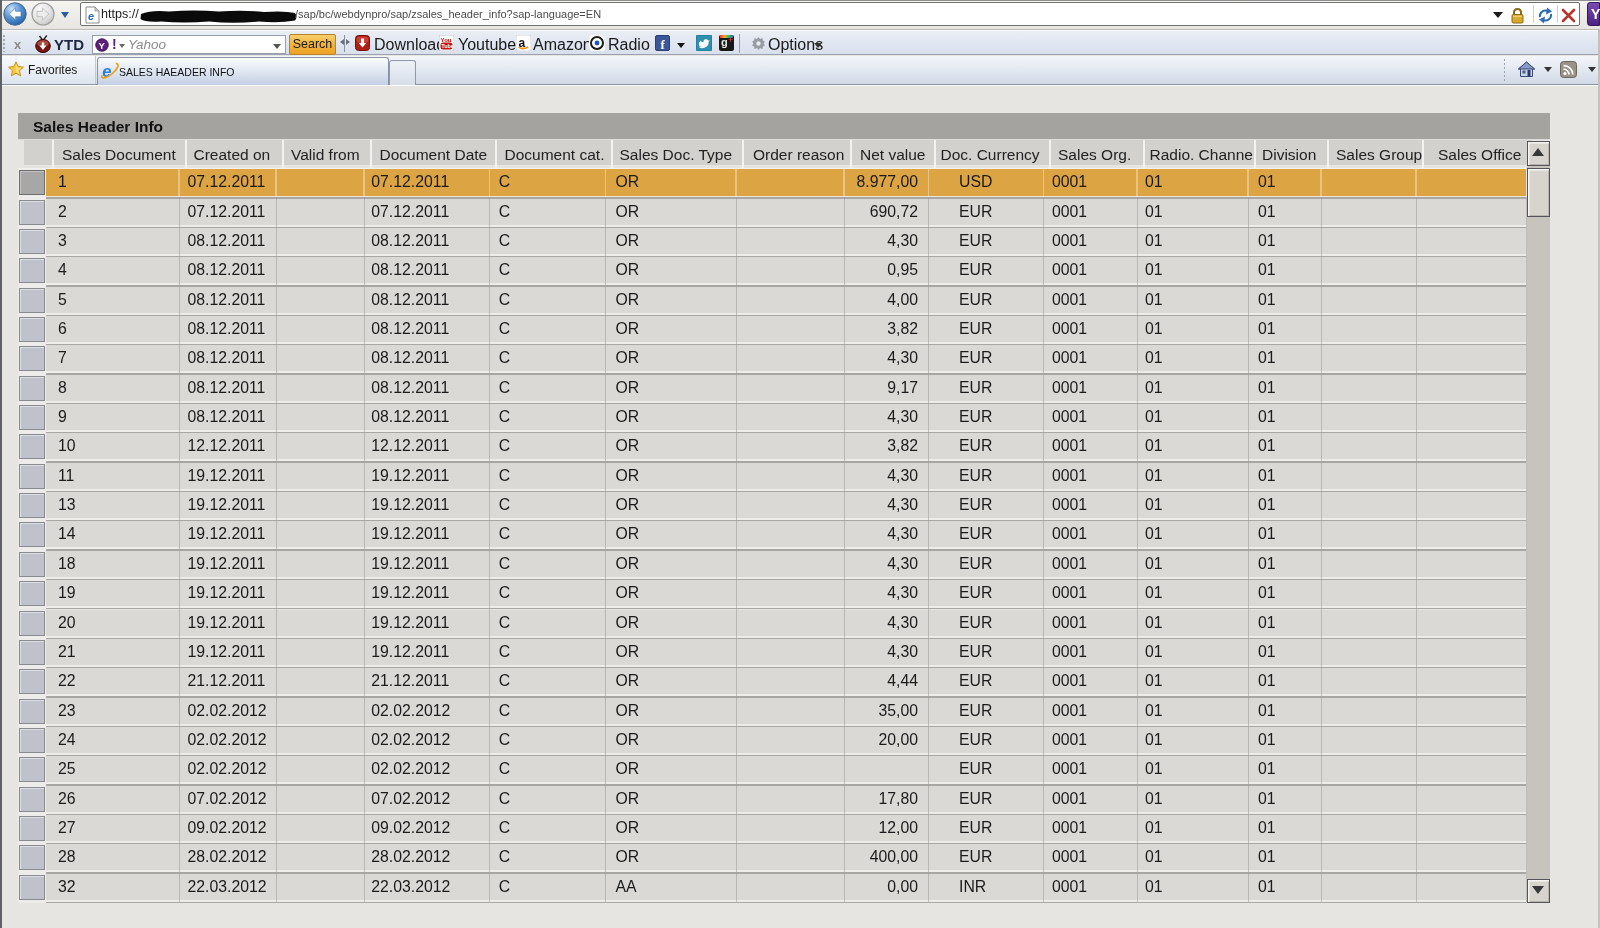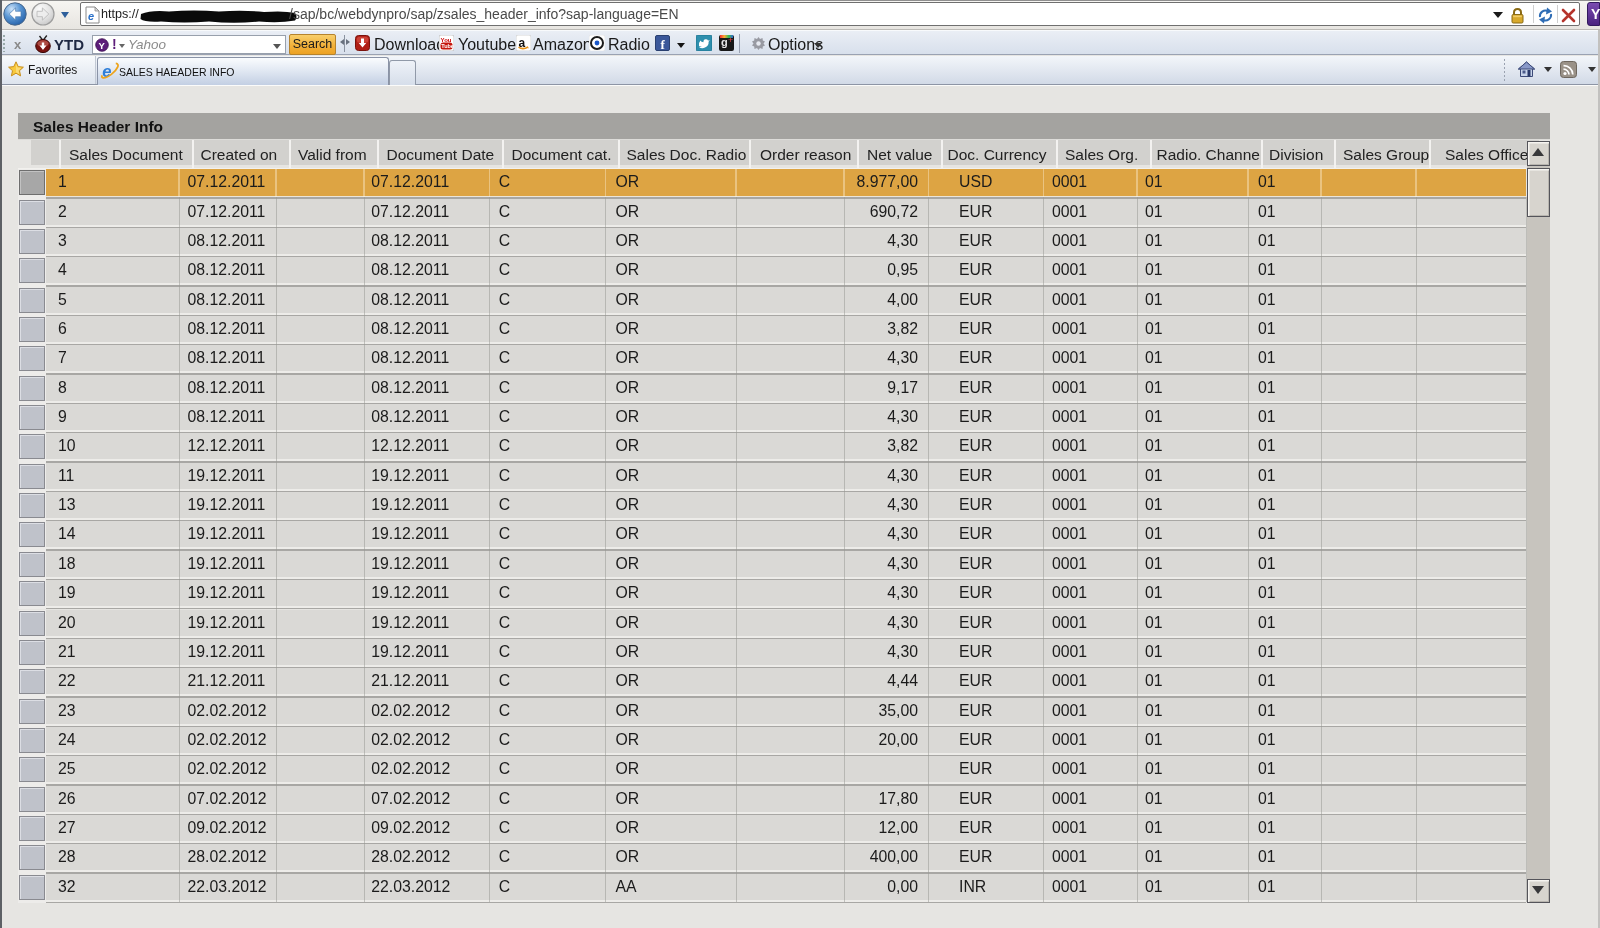--- a/index.html
+++ b/index.html
@@ -6,41 +6,41 @@
 .abs{position:absolute}
 
 #row1{position:absolute;left:0;top:0;width:1600px;height:30px;
  background:linear-gradient(#f6f5f2,#eeece8 55%,#e7e5e1);border-top:1px solid #8f8f8f;border-bottom:1px solid #bdbbb7}
 #row1 .cloud1{position:absolute;left:180px;top:0;width:250px;height:14px;background:radial-gradient(ellipse at center,rgba(170,196,226,.75),rgba(176,199,224,0) 70%)}
 #row1 .cloud2{position:absolute;left:560px;top:0;width:300px;height:13px;background:radial-gradient(ellipse at center,rgba(168,194,224,.6),rgba(170,196,222,0) 70%)}
 #row1 .cloud3{position:absolute;left:1050px;top:0;width:420px;height:12px;background:radial-gradient(ellipse at center,rgba(198,209,223,.6),rgba(205,214,225,0) 70%)}
 #addr{position:absolute;left:80px;top:2px;width:1500px;height:24px;background:#fff;
  border:1px solid #6f6f6f;border-radius:2px}
 #addr .url1{position:absolute;left:20px;top:0;height:23px;line-height:23px;font-size:12.6px;color:#1c1c1c}
-#addr .url2{position:absolute;left:208px;top:0;height:23px;line-height:23px;font-size:14px;color:#4a4a4a}
+#addr .url2{position:absolute;left:214px;top:0;height:23px;line-height:23px;font-size:11px;color:#4a4a4a}
 #addr .sep{position:absolute;top:2px;width:1px;height:18px;background:#cfcfcf}
 
 #row2{position:absolute;left:0;top:30px;width:1600px;height:25px;
  background:linear-gradient(#eaeef5,#d8e0ec);border-top:1px solid #f8fafc;border-bottom:1px solid #9aa2b2}
 #row2 .lbl{position:absolute;top:1.5px;height:24px;line-height:24px;font-size:16px;color:#1a1a1a}
 
 #row3{position:absolute;left:0;top:56px;width:1600px;height:29px;
  background:linear-gradient(#f3f6fa,#d2dae7);border-bottom:1px solid #8d95a5}
 #favbtn{position:absolute;left:0;top:0;width:96px;height:28px;background:linear-gradient(#f8fafc,#dde4ee);border-right:1px solid #c2c9d4}
 #tab1{position:absolute;left:97px;top:1px;width:292px;height:28px;background:linear-gradient(#fafcfe,#e2e9f3 45%,#c3cfe3);
  border:1px solid #8a93a6;border-bottom:none;border-radius:3px 3px 0 0}
 #tab2{position:absolute;left:389px;top:4px;width:27px;height:25px;background:linear-gradient(#eef2f8,#d6deea);border:1px solid #9099a8;border-bottom:none;border-radius:3px 3px 0 0}
 #whiteline{position:absolute;left:0;top:85px;width:1600px;height:1px;background:#fbfbfa}
 
 #edgeL{position:absolute;left:0;top:0;width:2px;height:928px;background:#5d6065}
 #edgeR{position:absolute;right:0;top:30px;width:2px;height:898px;background:#c2c1bf}
 
 #title{position:absolute;left:18px;top:113px;width:1532px;height:27px;background:#a4a3a0;border-bottom:1px solid #dddcd9}
 #title span{position:absolute;left:15px;top:0;height:27px;line-height:27px;font-weight:bold;font-size:15.5px;color:#111}
-#thead{position:absolute;left:31px;top:140px;width:1508px;height:25px;background:#d2d1ce}
+#thead{position:absolute;left:24px;top:140px;width:1508px;height:25px;background:#d2d1ce}
 #thead div{position:absolute;top:1px;height:27px;line-height:27px;font-size:15.5px;color:#222;white-space:pre}
 #thead i.v{position:absolute;top:0;width:2px;height:27.5px;background:#f3f2f0;font-style:normal}
 .r{position:absolute;left:18px;width:1508px;height:29.34px}
 .band{position:absolute;left:28px;top:0;width:1480px;height:100%}
 .rg .band{background:linear-gradient(#dad9d6 0 26.4px,#edece9 26.4px 28.35px,#a8a7a4 28.35px 100%)}
 .ro .band{background:linear-gradient(#dda443 0 27px,#ece5d8 27px 28.35px,#a8a7a4 28.35px 100%)}
 .selbg{position:absolute;left:0;top:0;width:28px;height:100%;background:#edecea}
 .r span{position:absolute;top:0;height:26.7px;line-height:26.7px;font-size:15.8px;color:#1b1b1b;white-space:pre}
 .s{position:absolute;left:0.5px;top:1px;width:26px;height:25px;background:#bfc2ca;
  border:1px solid #898a90;box-shadow:inset 1px 1px 0 #dcdee4}
@@ -221,21 +221,21 @@
 <div id="title">
       <span>Sales Header Info</span>
     </div>
 <div class="abs" style="left:18px;top:167.5px;width:1508px;height:1.9px;background:#f2f1ee"></div>
 <div id="thead">
 <div style="left:38px">Sales Document</div>
 <div style="left:169.5px">Created on</div>
 <div style="left:267px">Valid from</div>
 <div style="left:355.5px">Document Date</div>
 <div style="left:480.5px">Document cat.</div>
-<div style="left:595.5px">Sales Doc. Radio</div>
+<div style="left:595.5px">Sales Doc. Type</div>
 <div style="left:729px">Order reason</div>
 <div style="left:836px">Net value</div>
 <div style="left:916.5px">Doc. Currency</div>
 <div style="left:1034.0px">Sales Org.</div>
 <div style="left:1125.5px">Radio. Channel</div>
 <div style="left:1238px">Division</div>
 <div style="left:1312px">Sales Group</div>
 <div style="left:1414px">Sales Office</div>
 <i class="v" style="left:27.5px"></i>
 <i class="v" style="left:160.5px"></i>

